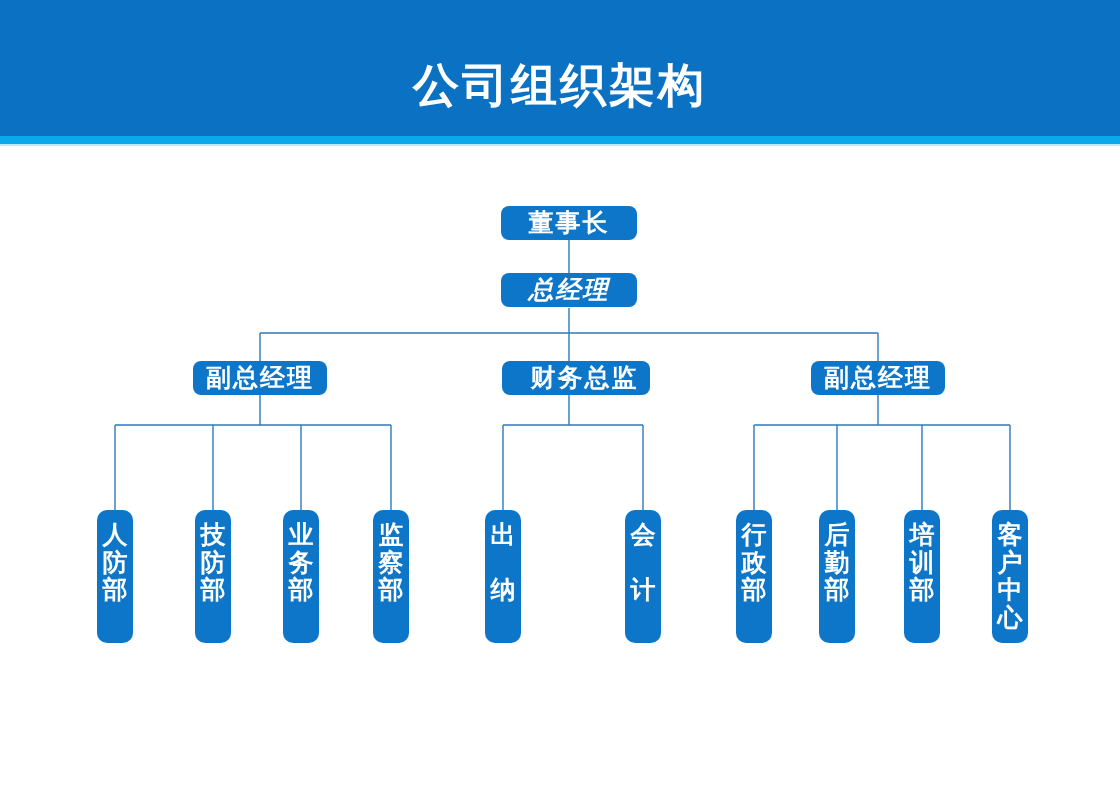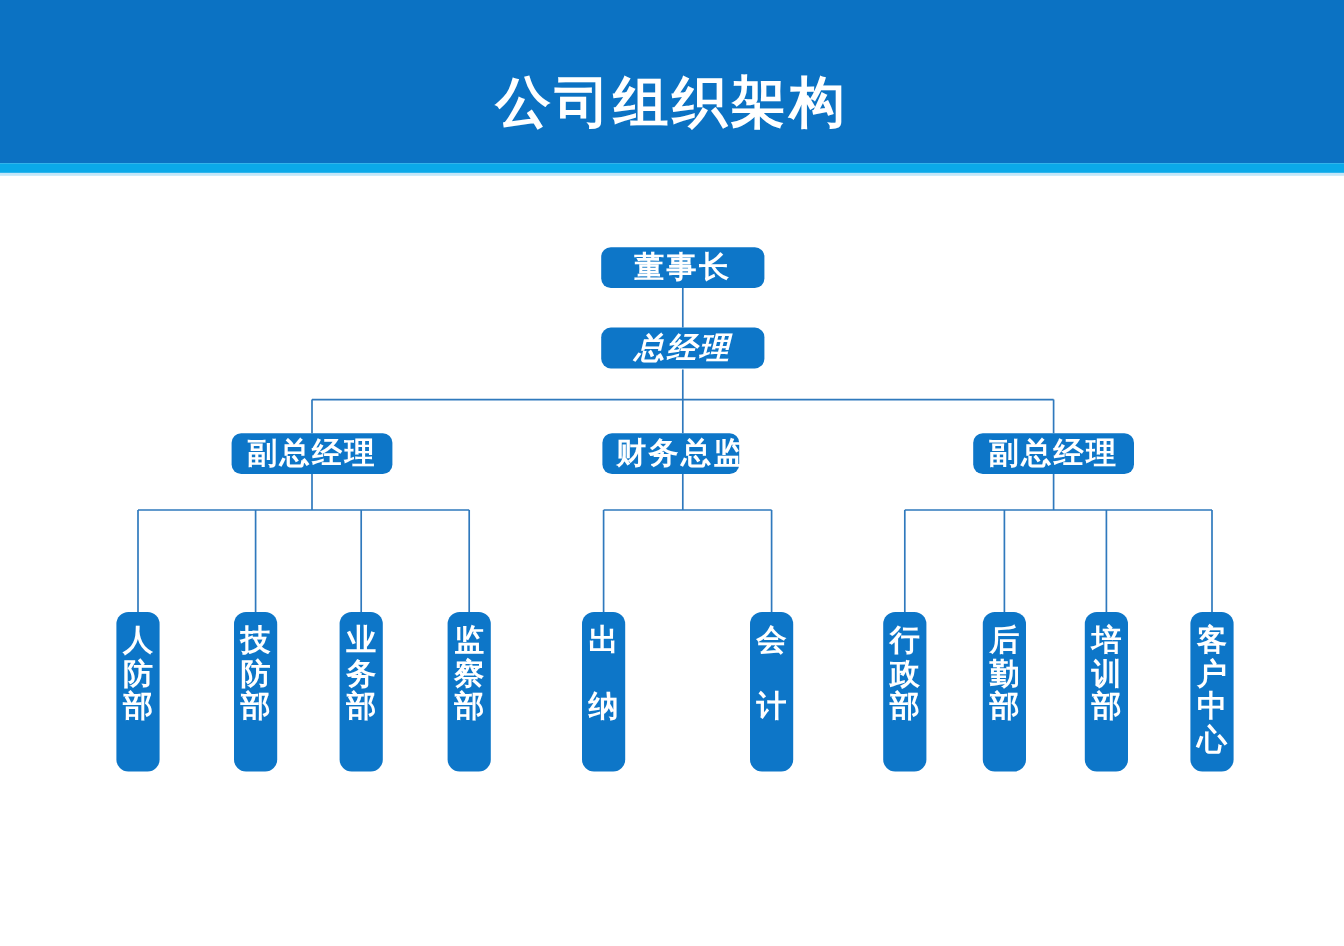--- a/index.html
+++ b/index.html
@@ -125,21 +125,21 @@
       <span>董事长</span>
     </div>
 
     <div class="hbox" style="left:501px;top:273px;width:136px;font-style:italic;">
       <span>总经理</span>
     </div>
 
     <div class="hbox" style="left:193px;top:361px;width:134px;">
       <span>副总经理</span>
     </div>
-    <div class="hbox" style="left:502px;top:361px;width:114px;padding-left:17px;">
+    <div class="hbox" style="left:502px;top:361px;width:148px;padding-left:17px;">
       <span>财务总监</span>
     </div>
     <div class="hbox" style="left:811px;top:361px;width:134px;">
       <span>副总经理</span>
     </div>
 
     <div class="vbox" style="left:97px;">
         <span>人</span>
         <span>防</span>
         <span>部</span>

